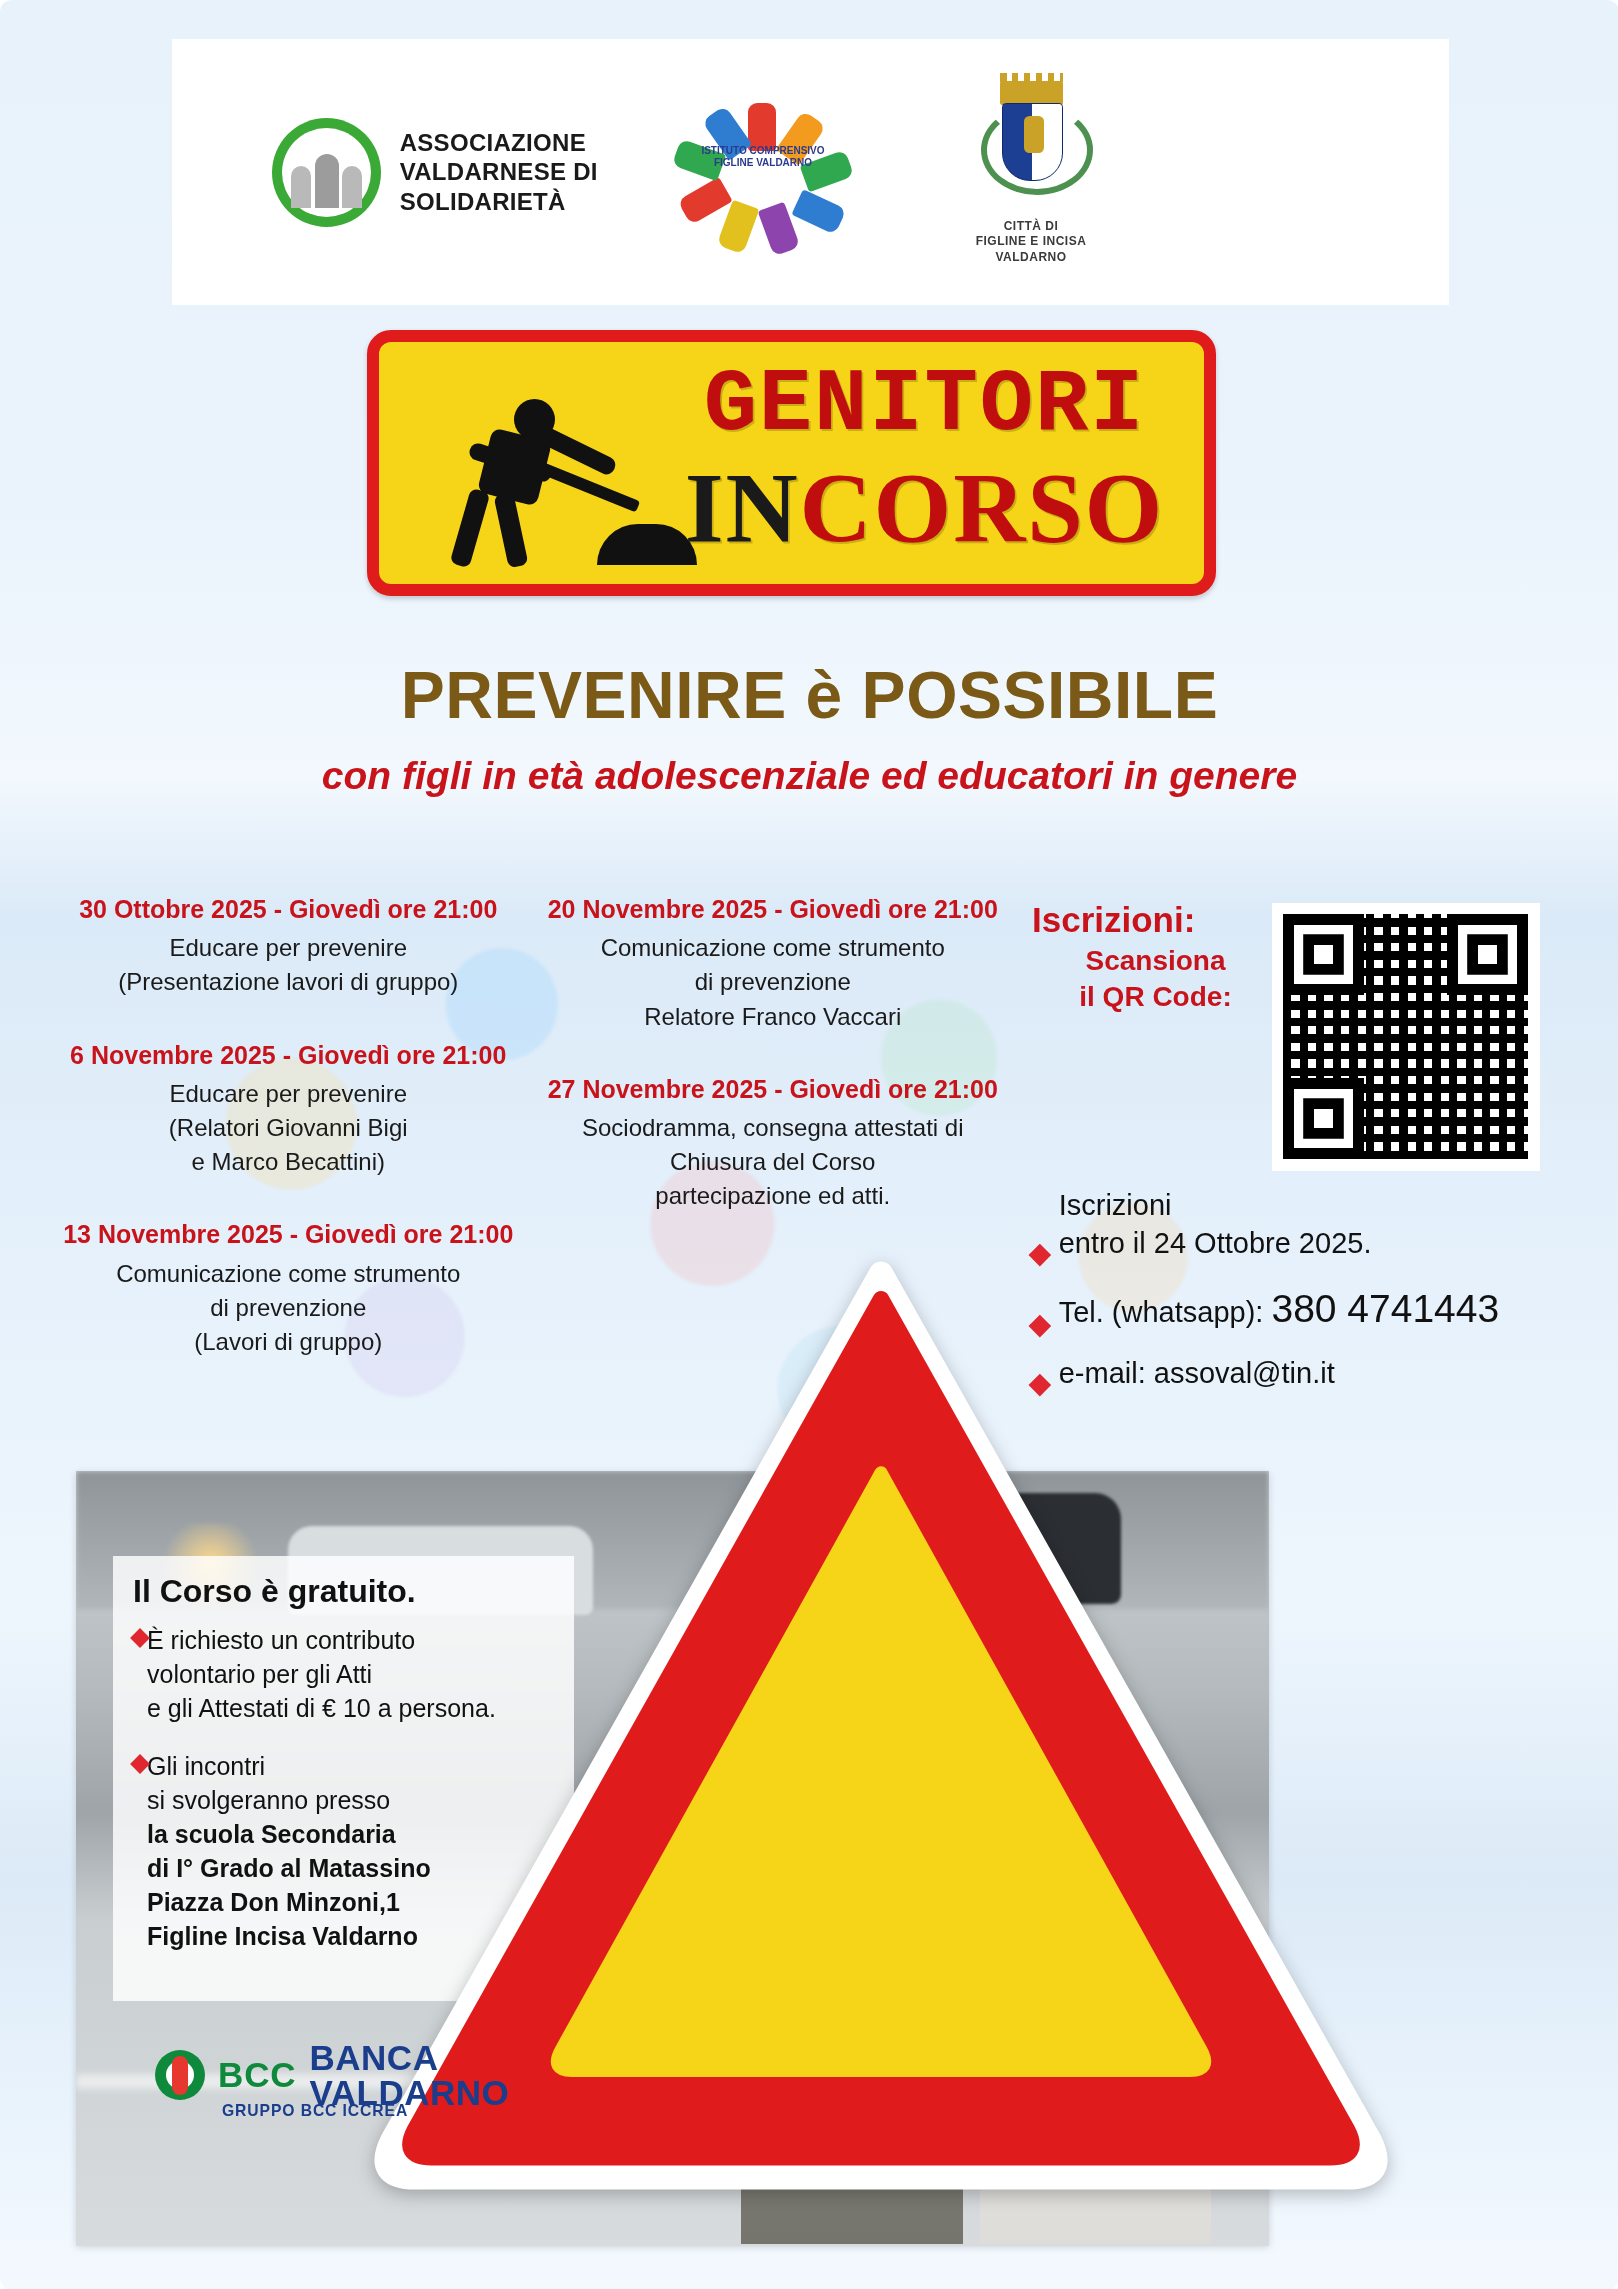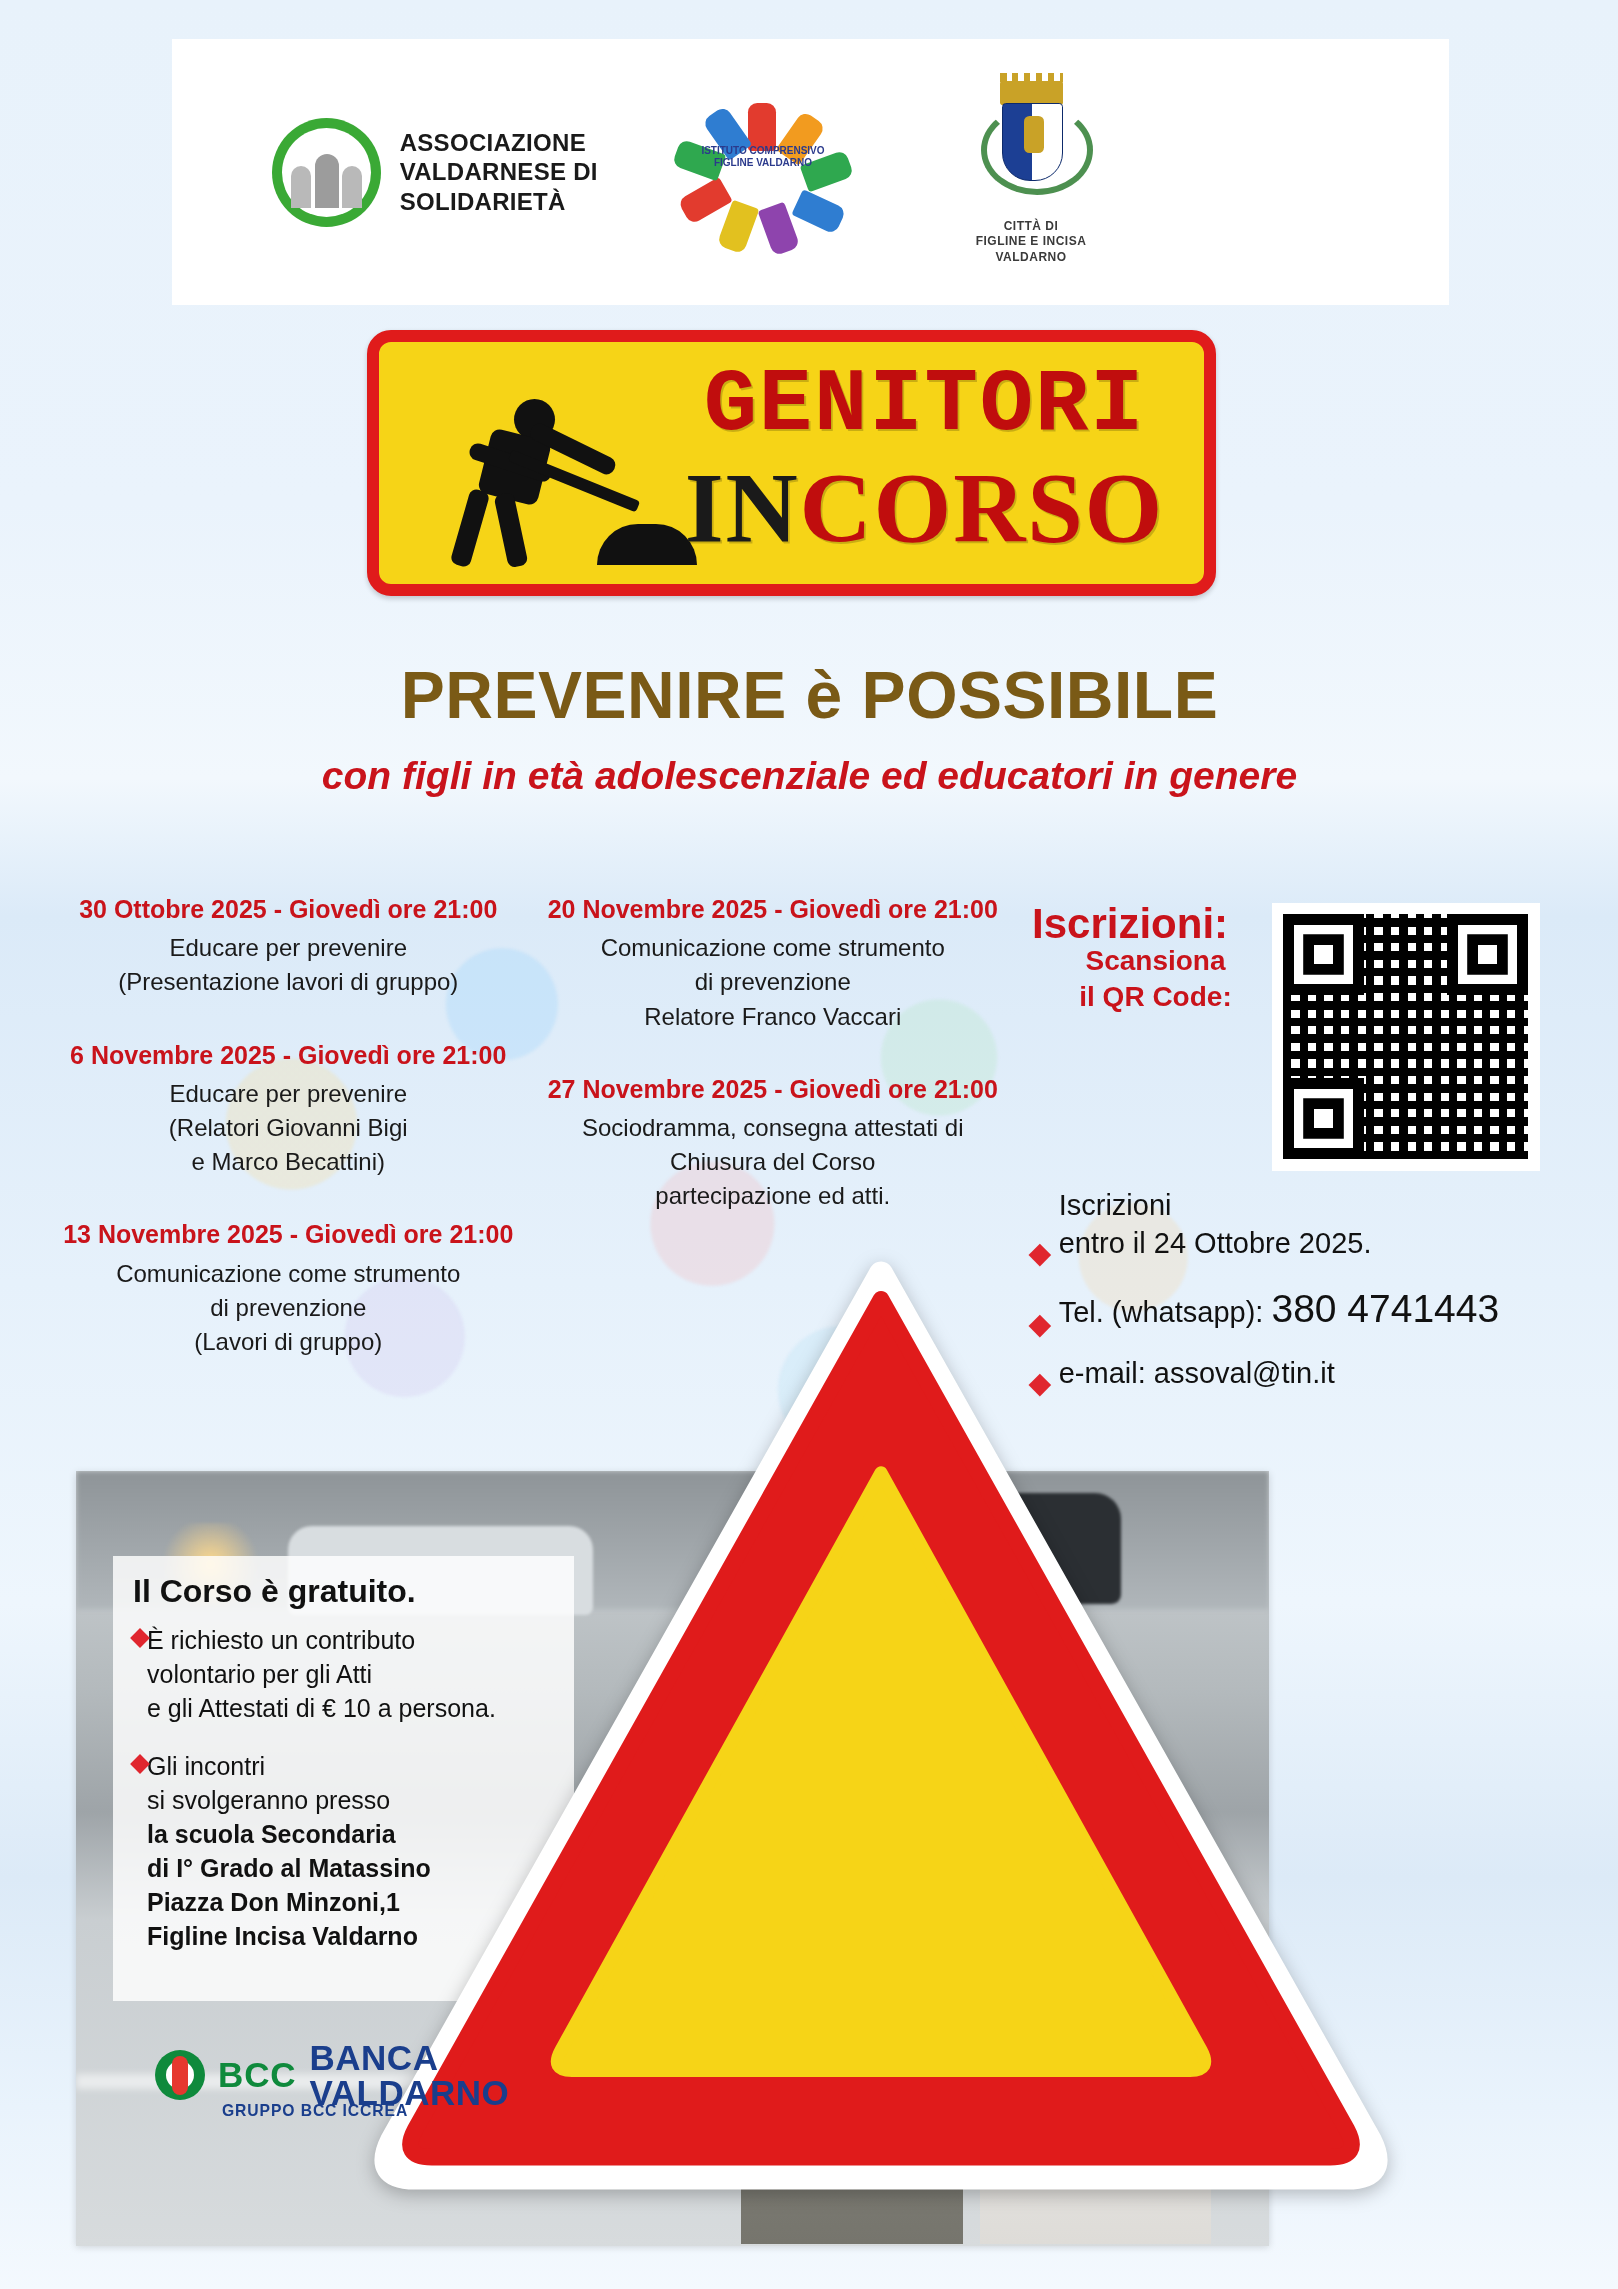--- a/index.html
+++ b/index.html
@@ -24,20 +24,21 @@
         #e8f2fb 0%,
         #eaf3fc 22%,
         #f2f8fd 34%,
         #dbeaf8 40%,
         #e6f1fb 56%,
         #eef6fd 70%,
         #dceaf7 82%,
         #e9f3fc 92%,
         #f4f9fe 100%);
     overflow: hidden;
+    border-radius: 12px;
   }
   .poster::after{
     content:"";
     position:absolute;
     left:0; right:0; top:858px; height:665px;
     background:
       radial-gradient(circle at 18% 40%, rgba(255,215,120,.22) 0 65px, transparent 66px),
       radial-gradient(circle at 31% 22%, rgba(120,200,255,.20) 0 55px, transparent 57px),
       radial-gradient(circle at 44% 55%, rgba(255,150,150,.18) 0 61px, transparent 63px),
       radial-gradient(circle at 58% 30%, rgba(160,230,170,.20) 0 57px, transparent 59px),
@@ -233,21 +234,21 @@
   .ev-date{
     font-size: 25px; font-weight:bold; color:#c9131b; margin-bottom: 7.4px;
   }
   .ev-line{
     font-size: 24px; color:#1a1a1a; line-height: 1.42;
   }
 
   
   .reg-title{
     position:absolute; top: 900px; left: 1032px; width: 247px;
-    font-size: 42px; font-weight:bold; color:#c9131b;
+    font-size: 35px; font-weight:bold; color:#c9131b;
     z-index:5;
   }
   .reg-sub{
     position:absolute; top: 943px; left: 1032px; width: 247px;
     font-size: 28px; font-weight:bold; color:#c9131b; line-height:1.3;
     text-align:center;
     z-index:5;
   }
   .qr-box{
     position:absolute; top: 903px; left: 1272px;

